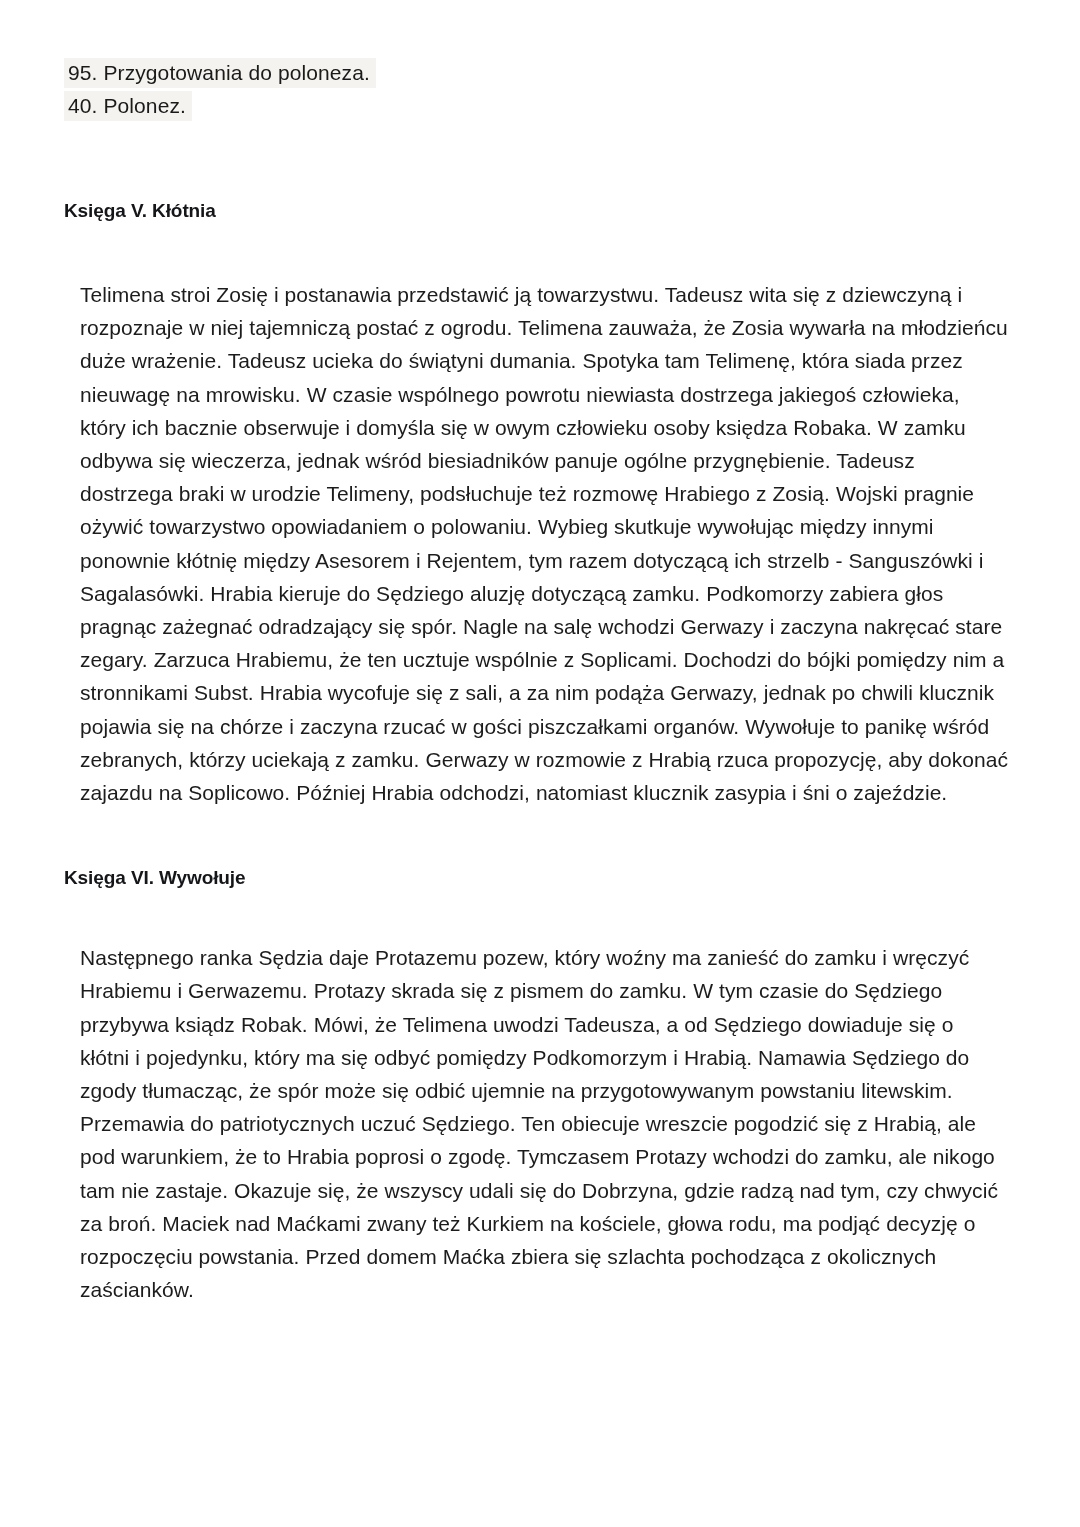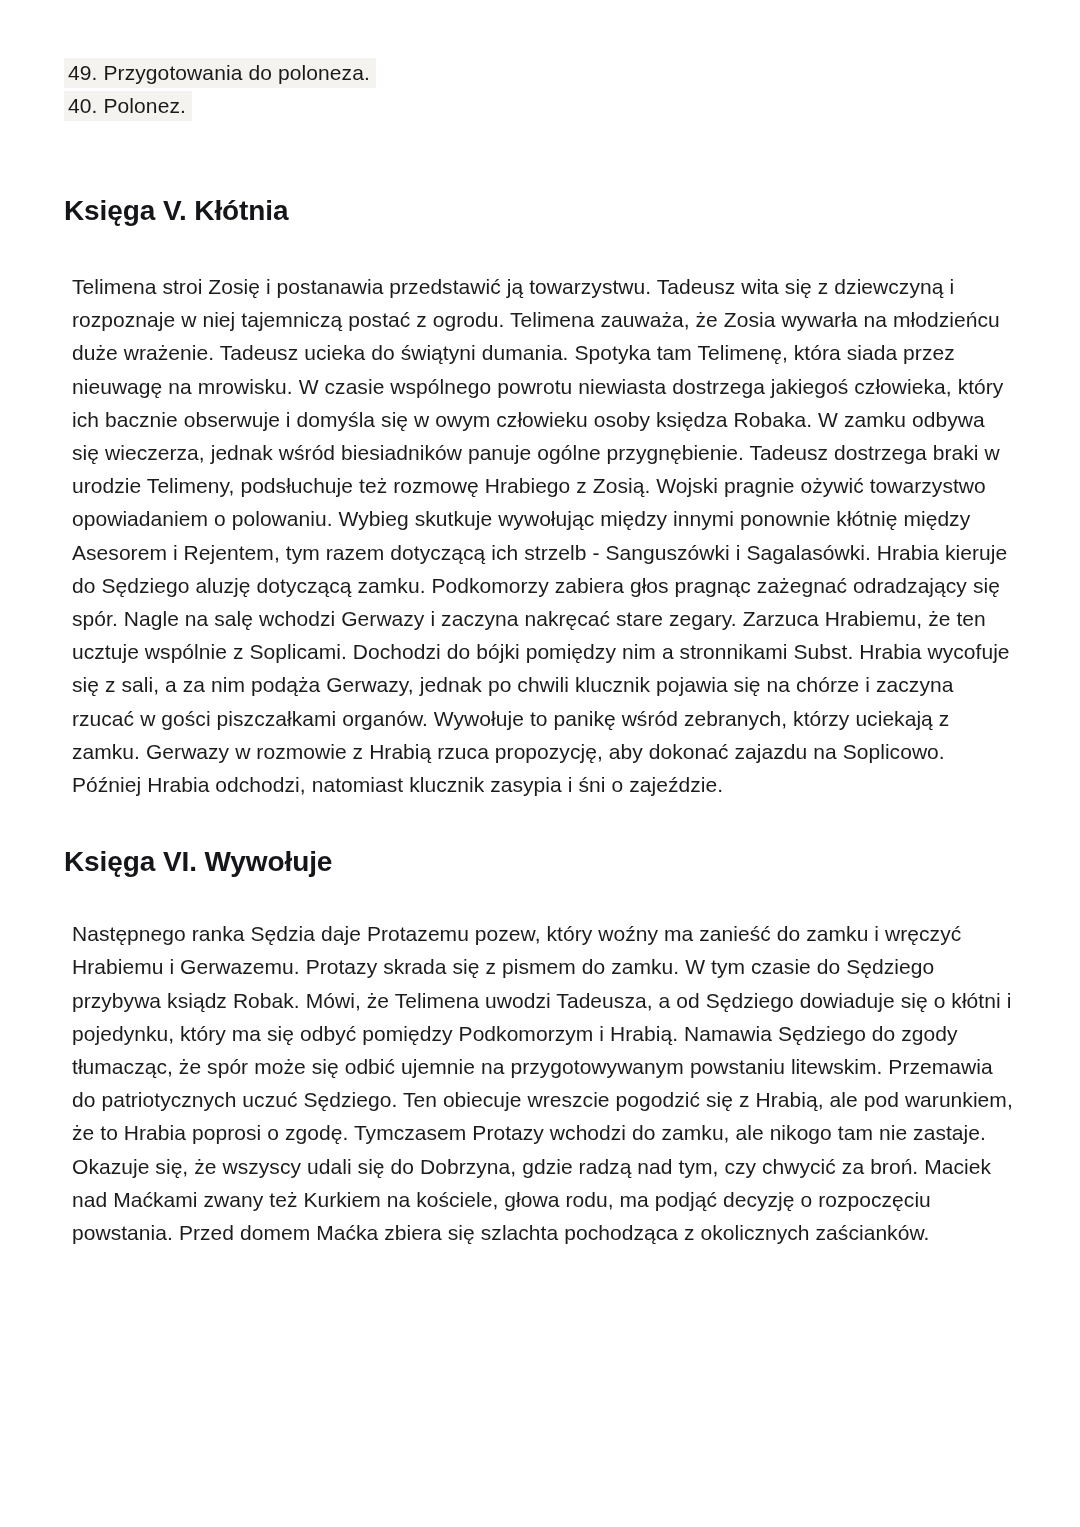--- a/index.html
+++ b/index.html
@@ -46,54 +46,54 @@
   }
   .toc-item > span.hl {
     background-color: #f4f3ef;
     padding: 3px 6px 4px 4px;
     box-decoration-break: clone;
     -webkit-box-decoration-break: clone;
   }
 
   
   .book-heading {
-    font-size: 28px;
+    font-size: 19px;
     font-weight: 700;
     line-height: 30px;
     letter-spacing: -0.1px;
     color: #15161a;
     margin: 0;
   }
 
   
   .body-par {
     font-size: 21px;
     line-height: 33.2px;
     letter-spacing: 0.05px;
     color: #1c1c1c;
-    margin: 8px;
+    margin: 16px;
     text-align: left;
     word-spacing: 0.1px;
     max-width: 955px;
   }
 
   
   .sp-after-toc   { height: 74px; }
   .sp-after-h5    { height: 36px; }
   .sp-after-par5  { height: 38px; }
   .sp-after-h6    { height: 32px; }
 </style>
 </head>
 <body>
 
 <div class="page">
   <div class="content">
 
     <ul class="toc-list">
-      <li class="toc-item"><span class="hl">49. Przygotowania do poloneza.</span></li>
+      <li class="toc-item"><span class="hl">95. Przygotowania do poloneza.</span></li>
       <li class="toc-item"><span class="hl">40. Polonez.</span></li>
     </ul>
 
     <div class="sp-after-toc"></div>
 
     <h2 class="book-heading">Księga V. Kłótnia</h2>
 
     <div class="sp-after-h5"></div>
 
     <p class="body-par">Telimena stroi Zosię i postanawia przedstawić ją towarzystwu. Tadeusz wita się z dziewczyną i rozpoznaje w niej tajemniczą postać z ogrodu. Telimena zauważa, że Zosia wywarła na młodzieńcu duże wrażenie. Tadeusz ucieka do świątyni dumania. Spotyka tam Telimenę, która siada przez nieuwagę na mrowisku. W czasie wspólnego powrotu niewiasta dostrzega jakiegoś człowieka, który ich bacznie obserwuje i domyśla się w owym człowieku osoby księdza Robaka. W zamku odbywa się wieczerza, jednak wśród biesiadników panuje ogólne przygnębienie. Tadeusz dostrzega braki w urodzie Telimeny, podsłuchuje też rozmowę Hrabiego z Zosią. Wojski pragnie ożywić towarzystwo opowiadaniem o polowaniu. Wybieg skutkuje wywołując między innymi ponownie kłótnię między Asesorem i Rejentem, tym razem dotyczącą ich strzelb - Sanguszówki i Sagalasówki. Hrabia kieruje do Sędziego aluzję dotyczącą zamku. Podkomorzy zabiera głos pragnąc zażegnać odradzający się spór. Nagle na salę wchodzi Gerwazy i zaczyna nakręcać stare zegary. Zarzuca Hrabiemu, że ten ucztuje wspólnie z Soplicami. Dochodzi do bójki pomiędzy nim a stronnikami Subst. Hrabia wycofuje się z sali, a za nim podąża Gerwazy, jednak po chwili klucznik pojawia się na chórze i zaczyna rzucać w gości piszczałkami organów. Wywołuje to panikę wśród zebranych, którzy uciekają z zamku. Gerwazy w rozmowie z Hrabią rzuca propozycję, aby dokonać zajazdu na Soplicowo. Później Hrabia odchodzi, natomiast klucznik zasypia i śni o zajeździe.</p>

